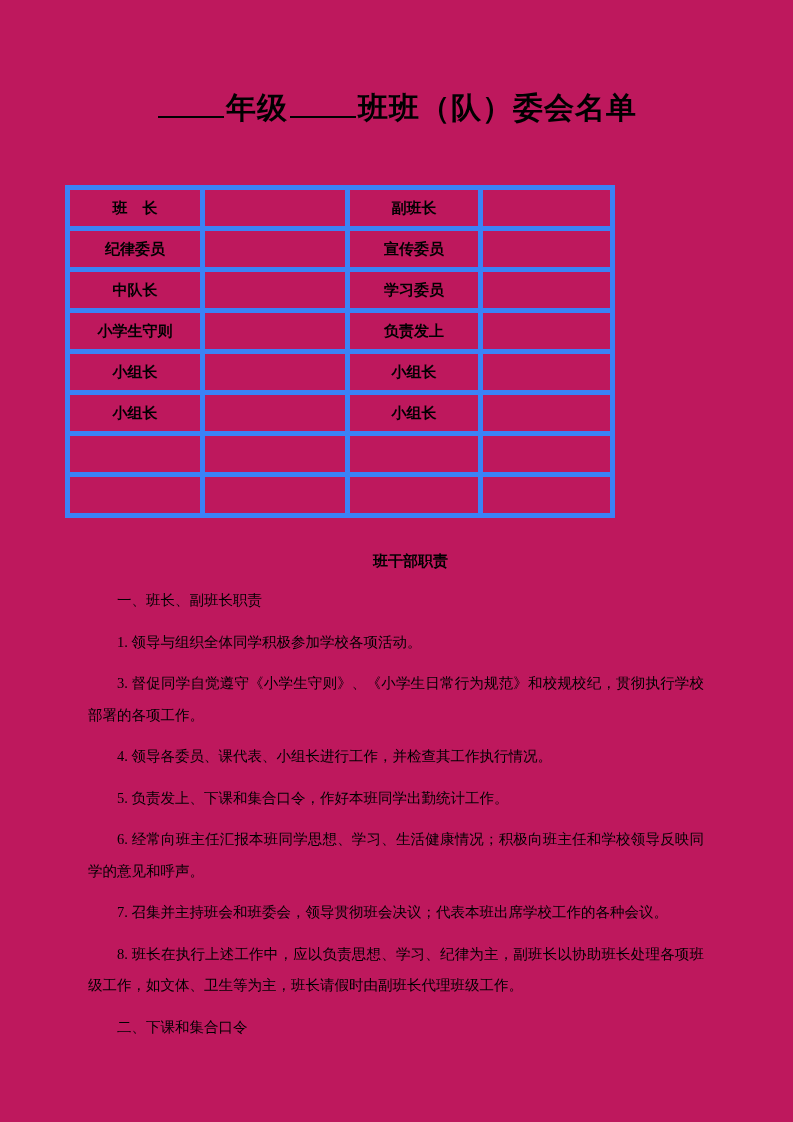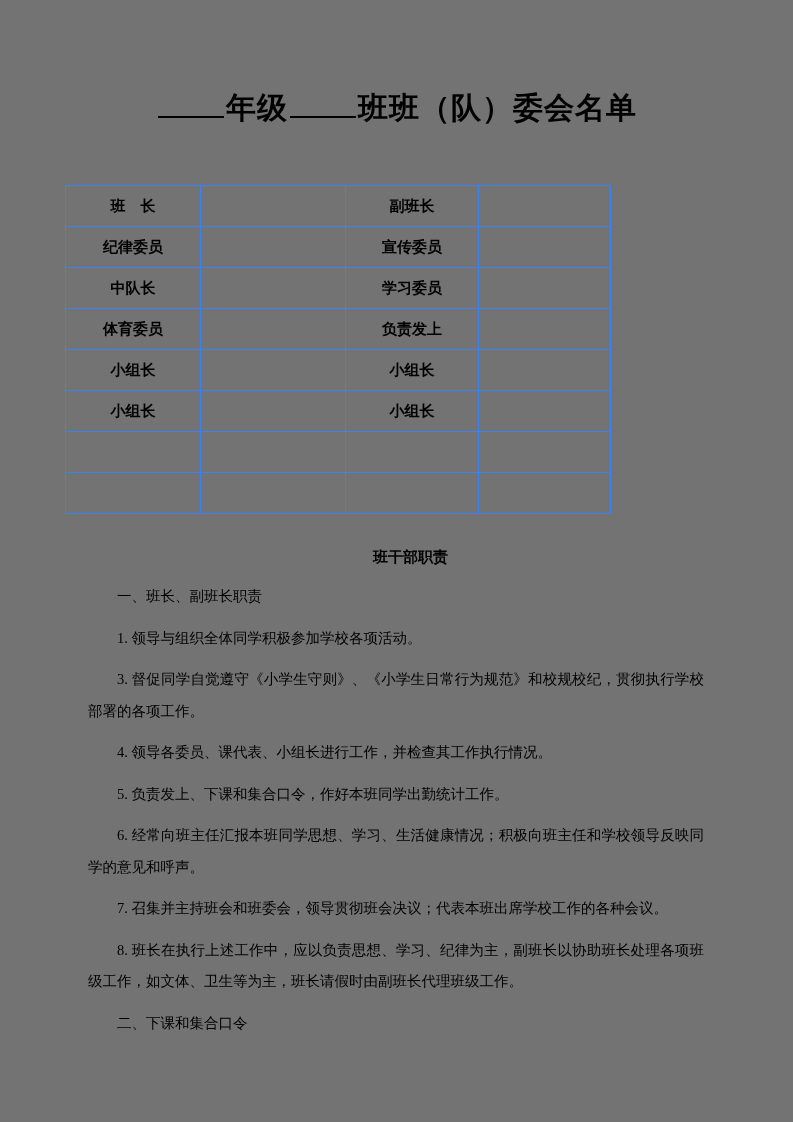--- a/index.html
+++ b/index.html
@@ -9,21 +9,21 @@
     height: 1122px;
     margin: 0 auto;
     font-family: "Liberation Serif", serif;
     color: #000000;
     position: relative;
     overflow: hidden;
   }
   .page {
     width: 793px;
     height: 1122px;
-    background: #737373;
+    background: #be185d;
     padding-top: 88px;
   }
   
   .doc-title {
     text-align: center;
     font-family: "Liberation Sans", sans-serif;
     font-weight: bold;
     font-size: 30px;
     letter-spacing: 1px;
     white-space: nowrap;
@@ -39,21 +39,21 @@
   
   .roster-wrap {
     margin: 56px 0 0 65px;
   }
   table.roster {
     border-collapse: collapse;
     table-layout: fixed;
     width: 545px;
   }
   table.roster td {
-    border: 1px solid #3b82f6;
+    border: 5px solid #3b82f6;
     height: 41px;
     vertical-align: middle;
   }
   td.pos-label {
     font-family: "Liberation Sans", sans-serif;
     font-weight: bold;
     font-size: 15px;
     text-align: center;
   }
   .col-label-1 { width: 135px; }
@@ -102,21 +102,21 @@
           <td class="pos-label col-label-2">宣传委员</td>
           <td class="col-entry-2"></td>
         </tr>
         <tr>
           <td class="pos-label col-label-1">中队长</td>
           <td class="col-entry-1"></td>
           <td class="pos-label col-label-2">学习委员</td>
           <td class="col-entry-2"></td>
         </tr>
         <tr>
-          <td class="pos-label col-label-1">体育委员</td>
+          <td class="pos-label col-label-1">小学生守则</td>
           <td class="col-entry-1"></td>
           <td class="pos-label col-label-2">负责发上</td>
           <td class="col-entry-2"></td>
         </tr>
         <tr>
           <td class="pos-label col-label-1">小组长</td>
           <td class="col-entry-1"></td>
           <td class="pos-label col-label-2">小组长</td>
           <td class="col-entry-2"></td>
         </tr>

